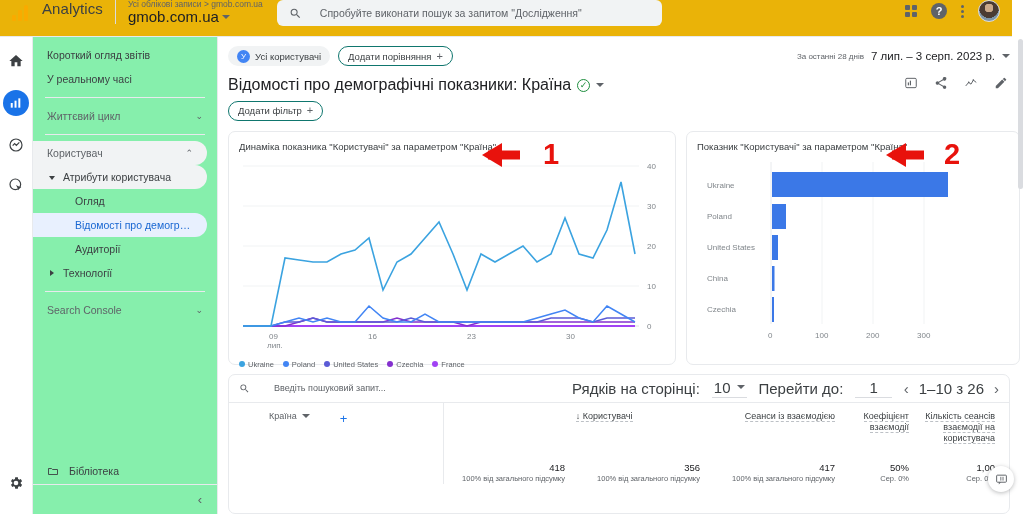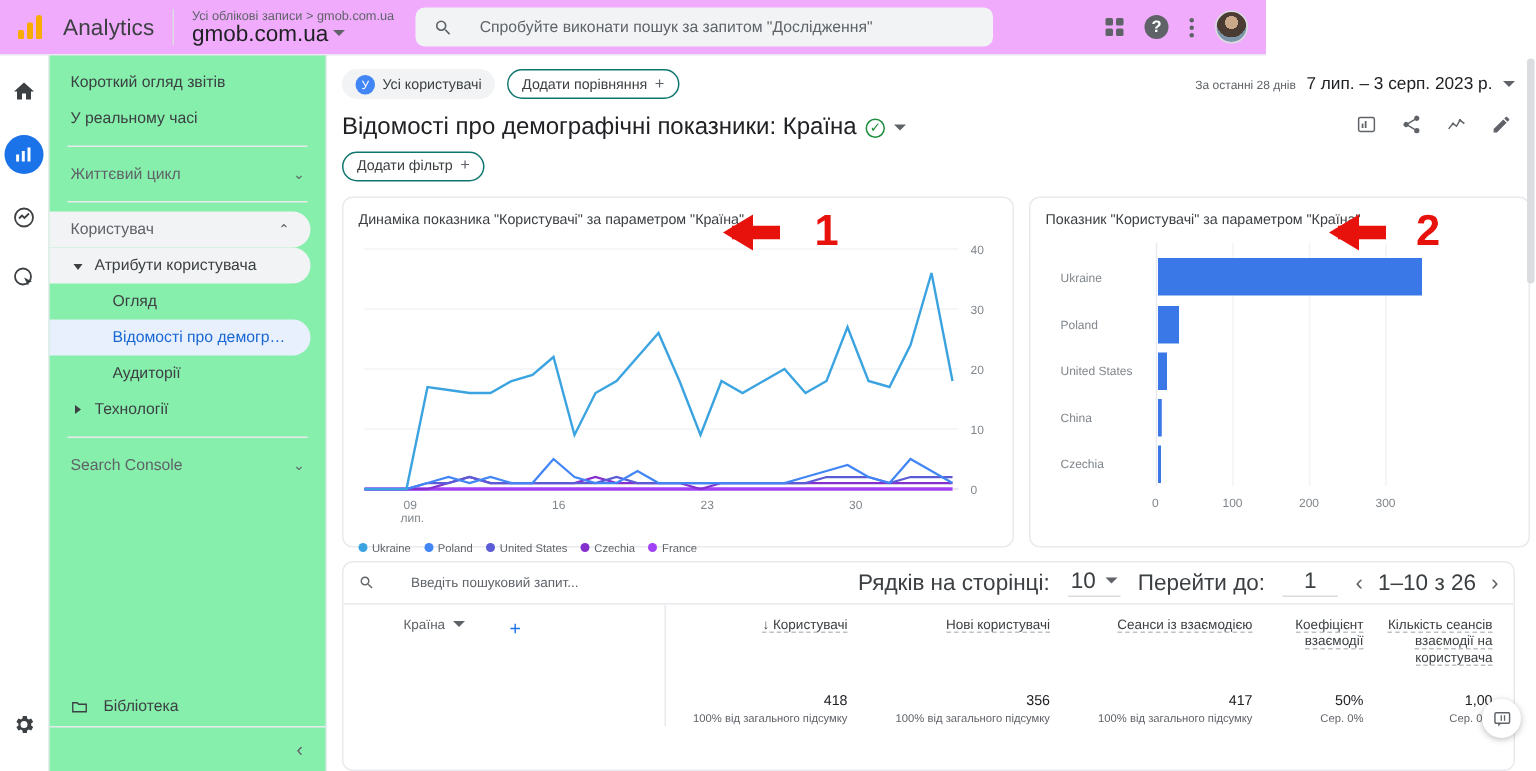--- a/index.html
+++ b/index.html
@@ -7,22 +7,22 @@
     width: 1024px; height: 514px;
     overflow: hidden;
     font-family: "Liberation Sans", sans-serif;
     background: #fff;
     color: #202124;
   }
   .app { position: relative; width: 1024px; height: 514px; }
 
   
   .topbar {
-    position: absolute; top: 0; left: 0; width: 844px; height: 37px;
-    background: #f0abfc; display: flex; align-items: center;
+    position: absolute; top: 0; left: 0; width: 1012px; height: 37px;
+    background: #eab308; display: flex; align-items: flex-start;
     border-bottom: 1px solid #e8eaed;
   }
   .ga-logo { width: 26px; height: 26px; margin-left: 10px; position: relative; }
   .ga-logo i { position: absolute; bottom: 5px; background: #f9ab00; border-radius: 1px; display: block; }
   .ga-logo i.b1 { left: 2px;  width: 4px; height: 6px; }
   .ga-logo i.b2 { left: 8px;  width: 4px; height: 11px; }
   .ga-logo i.b3 { left: 14px; width: 4px; height: 16px; border-radius: 2px 2px 1px 1px; }
   .brand { font-size: 15px; color: #3c4043; margin-left: 6px; letter-spacing: .1px; }
   .vdiv { width: 1px; height: 24px; background: #dadce0; margin: 0 12px; }
   .acct { line-height: 1.05; }
@@ -450,21 +450,20 @@
 
       <div class="thead">
         <div class="th first">
           <span class="dimlbl">
             <span>Країна</span>
             <span class="caret-dn"></span>
           </span>
           <span class="plusblue">+</span>
         </div>
         <div class="th num"><span class="u">↓ Користувачі</span></div>
-        <div class="th num"><span class="u">Нові користувачі</span></div>
         <div class="th num"><span class="u">Сеанси із взаємодією</span></div>
         <div class="th num" style="max-width:74px"><span class="u">Коефіцієнт взаємодії</span></div>
         <div class="th num" style="max-width:86px"><span class="u">Кількість сеансів взаємодії на користувача</span></div>
       </div>
 
       <div class="trow">
         <div class="td first"></div>
         <div class="td num">
           <div>418</div>
           <div class="sub">100% від загального підсумку</div>

